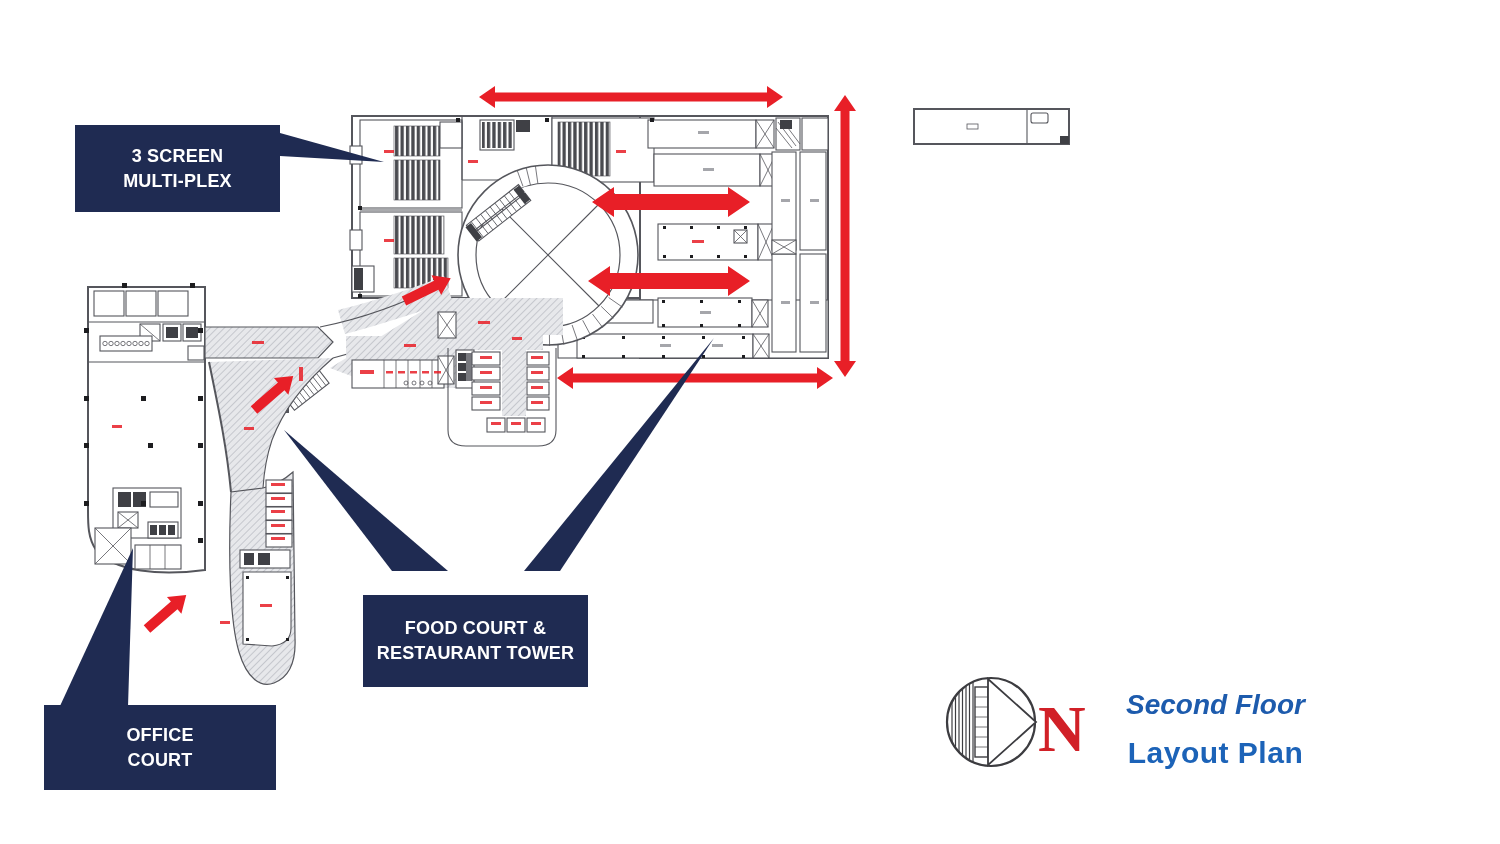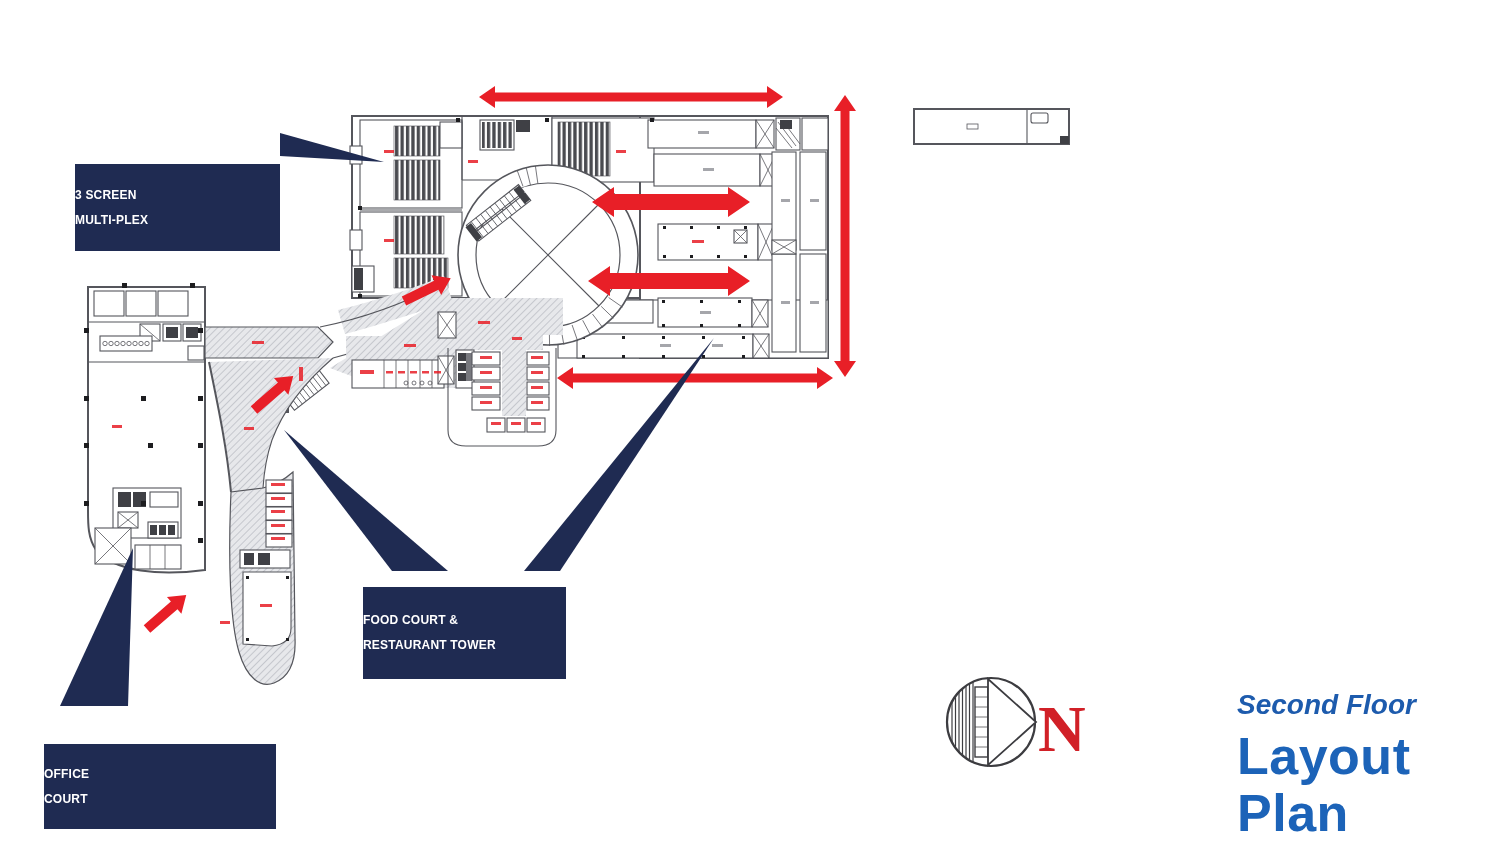--- a/index.html
+++ b/index.html
@@ -21,26 +21,26 @@
   .dk{fill:var(--plan-dark)}
   .gfill{fill:#77787E}
   .dot{fill:#1D1D20}
   .rm{fill:var(--red);opacity:.85}
   .gm{fill:#9B9CA2;opacity:.9}
   .red{fill:var(--red)}
   .navy{fill:var(--navy)}
   .cp{stroke:#3C3C40;fill:none}
   
   .callout{position:absolute;background:var(--navy);color:#fff;display:flex;flex-direction:column;
-           align-items:flex-start;justify-content:center;text-align:center;font-weight:bold;
-           font-size:12px;line-height:25px;letter-spacing:.2px;margin-top:39px;}
+           align-items:center;justify-content:center;text-align:center;font-weight:bold;
+           font-size:18px;line-height:25px;letter-spacing:.2px;}
   
-  .titleblock{position:absolute;left:1237px;top:690px;line-height:1.1;}
+  .titleblock{position:absolute;left:1126px;top:690px;line-height:1.1;text-align:center;}
   .subtitle{font-style:italic;font-weight:bold;font-size:28px;color:var(--title-blue);}
-  .maintitle{font-weight:bold;font-size:52px;color:var(--title-blue2);margin-top:7px;letter-spacing:.5px;}
+  .maintitle{font-weight:bold;font-size:30px;color:var(--title-blue2);margin-top:15px;letter-spacing:.5px;}
   .compass-n{font-family:"Liberation Serif", serif;font-weight:bold;fill:var(--compass-red);font-size:66px;}
 </style>
 </head>
 <body>
 
 <div class="canvas">
 
 <svg width="1500" height="844" viewBox="0 0 1500 844">
   <defs>
     <pattern id="hat" width="5" height="5" patternUnits="userSpaceOnUse" patternTransform="rotate(45)">
@@ -328,21 +328,21 @@
     <path d="M975,697h13M975,707h13M975,717h13M975,727h13M975,737h13M975,747h13" class="cp" stroke-width=".7"></path>
     <polygon points="988,679 1036,722 988,765" fill="#fff" stroke="#3C3C40" stroke-width="1.8"></polygon>
   </g>
   <text class="compass-n" x="1038" y="751">N</text>
 </svg>
 
 <div class="callout" style="left:75px;top:125px;width:205px;height:87px;">
   <span>3 SCREEN</span>
   <span>MULTI-PLEX</span>
 </div>
-<div class="callout" style="left:363px;top:548px;width:203px;height:92px;">
+<div class="callout" style="left:363px;top:595px;width:225px;height:92px;">
   <span>FOOD COURT &amp;</span>
   <span>RESTAURANT TOWER</span>
 </div>
 <div class="callout" style="left:44px;top:705px;width:232px;height:85px;">
   <span>OFFICE</span>
   <span>COURT</span>
 </div>
 
 <div class="titleblock">
   <div class="subtitle">Second Floor</div>

